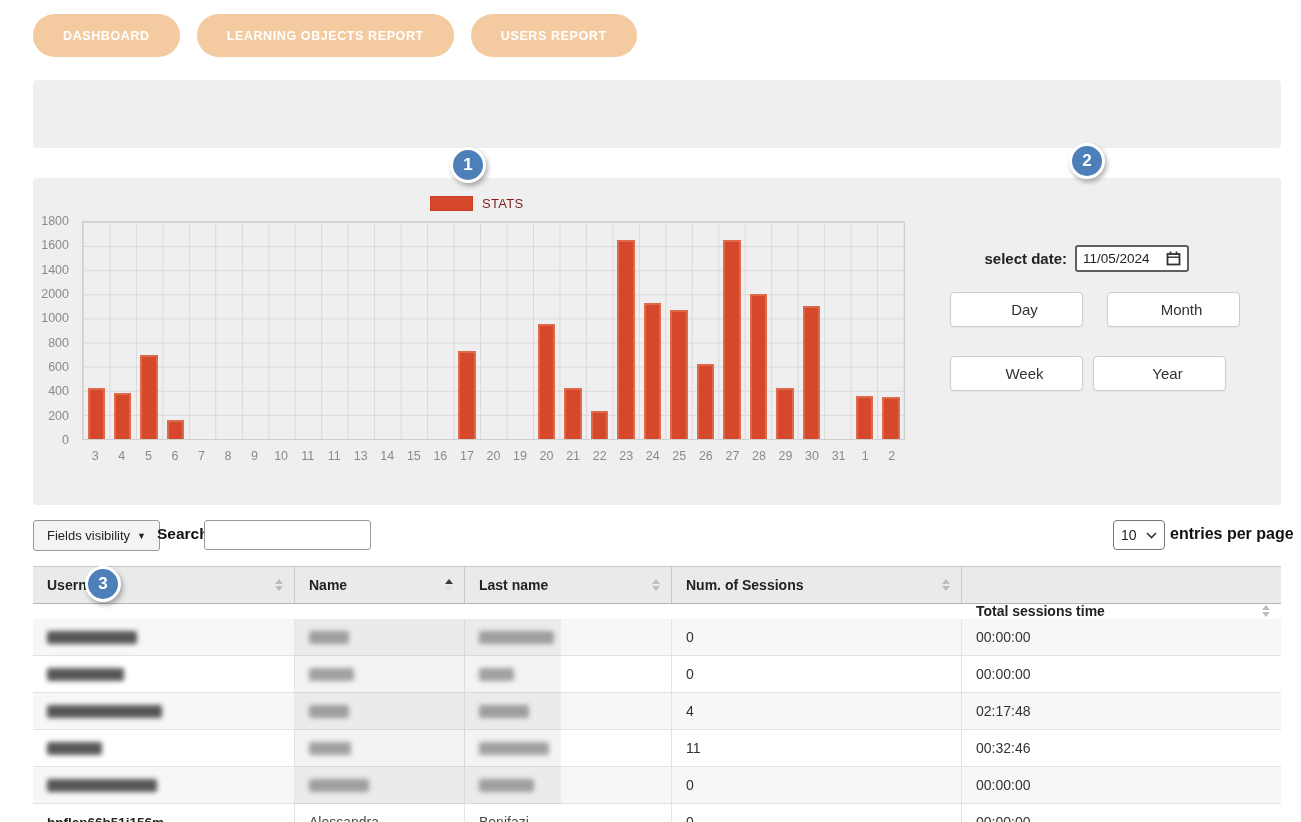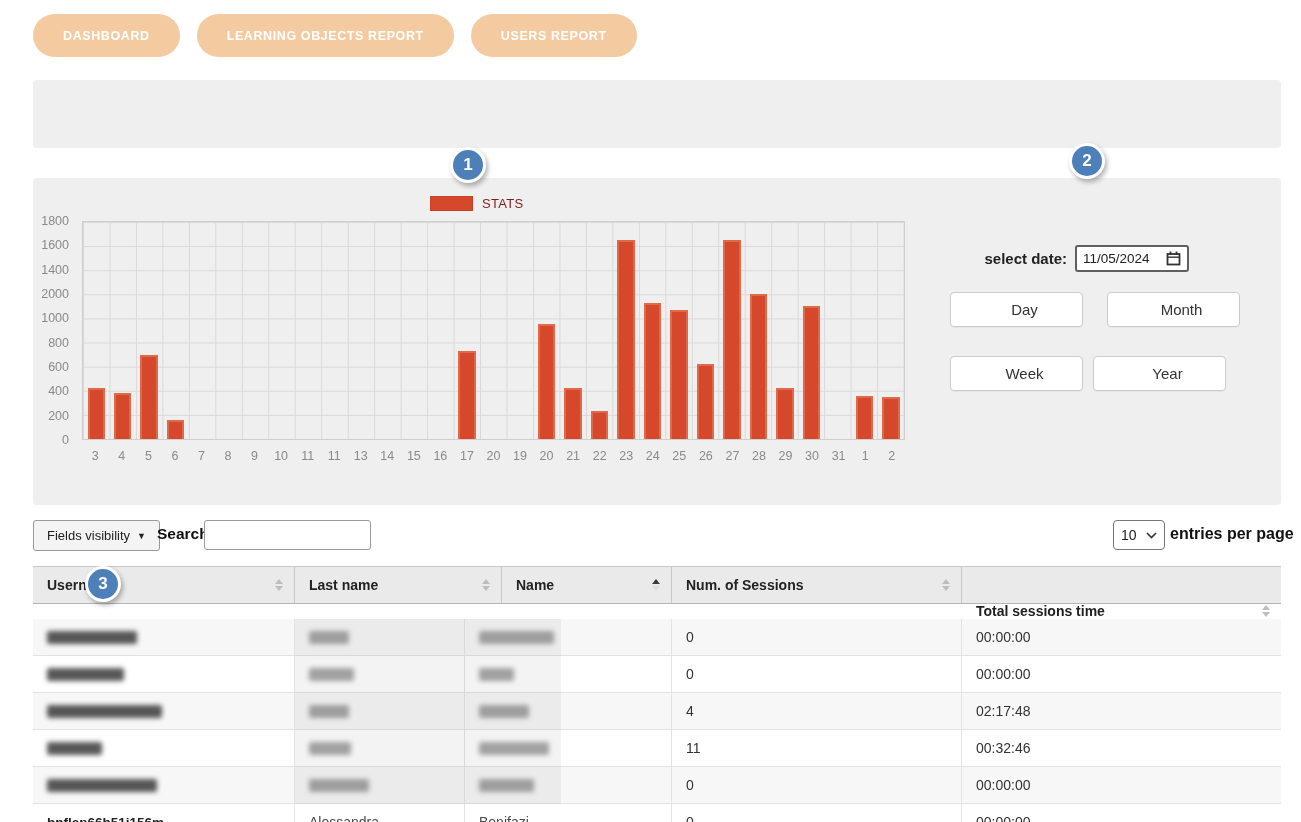--- a/index.html
+++ b/index.html
@@ -275,30 +275,30 @@
 
   <div class="table">
     <div class="t-header" id="t-header">
         <div class="t-hcell" style="width: 262px;">
           <span>Username</span>
           <span class="sort">
             <span class="tri-up"></span>
             <span class="tri-down"></span>
           </span>
         </div>
+        <div class="t-hcell" style="width: 170px;">
+          <span>Name</span>
+          <span class="sort asc">
+            <span class="tri-up"></span>
+            <span class="tri-down"></span>
+          </span>
+        </div>
         <div class="t-hcell" style="width: 207px;">
           <span>Last name</span>
           <span class="sort">
-            <span class="tri-up"></span>
-            <span class="tri-down"></span>
-          </span>
-        </div>
-        <div class="t-hcell" style="width: 170px;">
-          <span>Name</span>
-          <span class="sort asc">
             <span class="tri-up"></span>
             <span class="tri-down"></span>
           </span>
         </div>
         <div class="t-hcell" style="width: 290px;">
           <span>Num. of Sessions</span>
           <span class="sort">
             <span class="tri-up"></span>
             <span class="tri-down"></span>
           </span>

